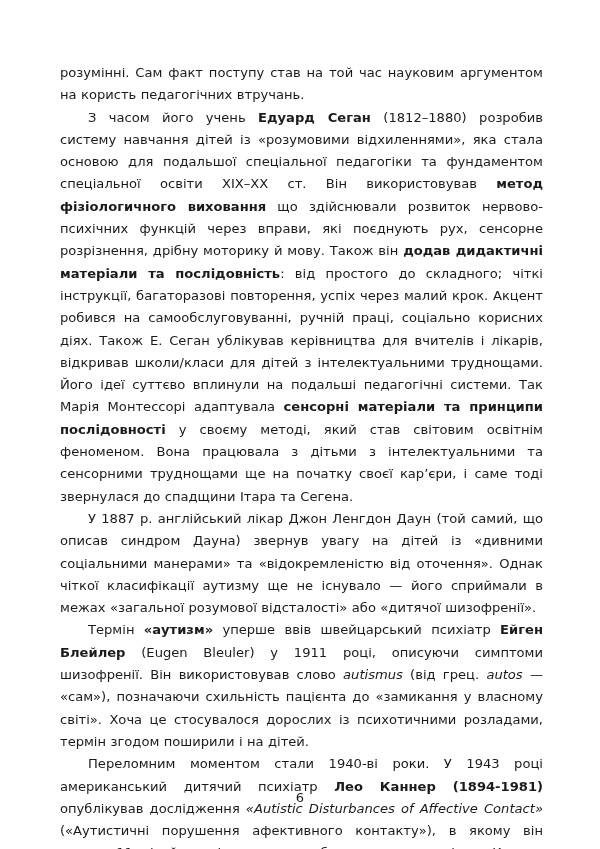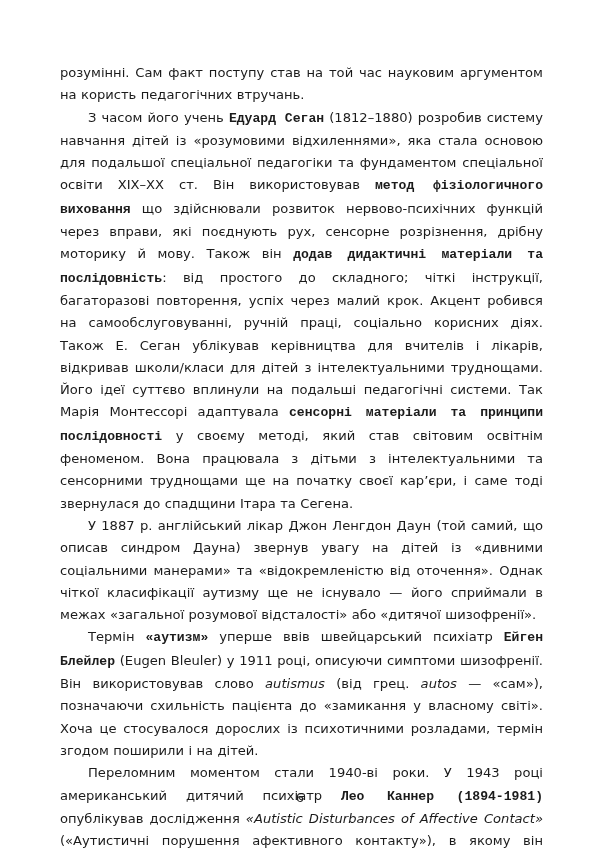--- a/index.html
+++ b/index.html
@@ -32,21 +32,20 @@
     text-justify: inter-word;
     -webkit-hyphens: none;
     hyphens: none;
     word-spacing: 0.02em;
   }
   .para.indent {
     text-indent: 28px;
   }
   b, .b {
     font-weight: 700;
-    font-family: Liberation Mono, monospace;
   }
   i, .i {
   }
   .page-number {
     position: absolute;
     left: 0;
     right: 0;
     top: 790px;
     text-align: center;
     font-size: 13px;

